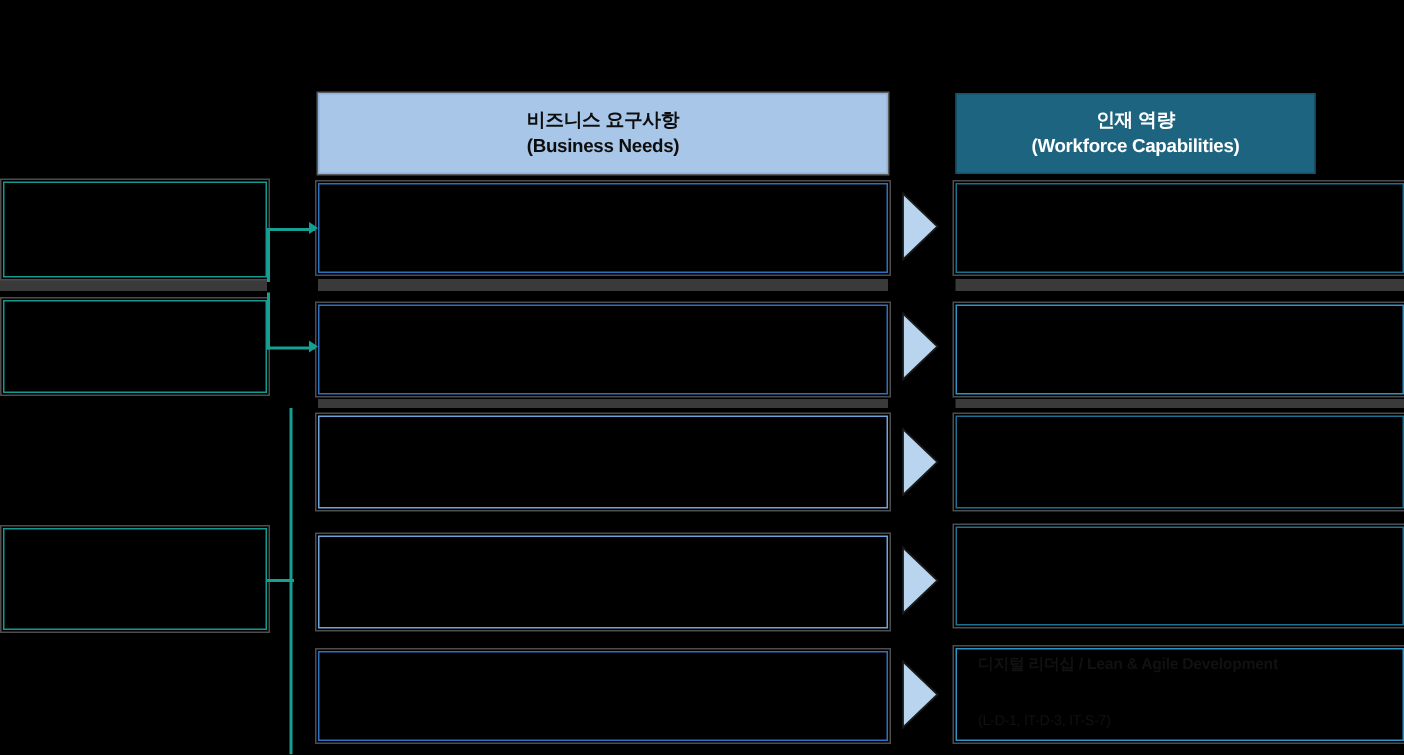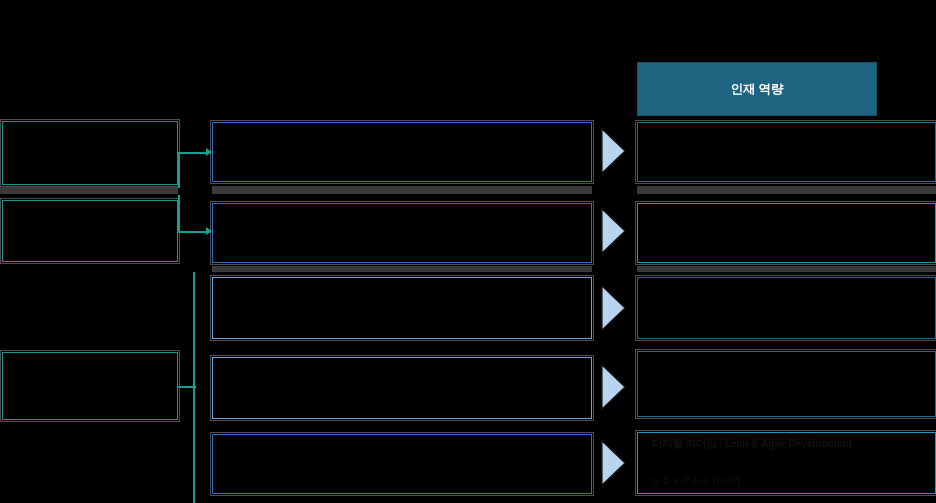--- a/index.html
+++ b/index.html
@@ -147,23 +147,28 @@
   .spacer {
     position: absolute;
     background: #3a3a3a;
   }
 </style>
 </head>
 <body>
 
 <div id="canvas">
 
+  <div class="col-header" id="header-needs">
+    <span class="line1">비즈니스 요구사항</span>
+    <span class="line2">(Business Needs)</span>
+  </div>
 
   <div class="col-header" id="header-capabilities">
     <span class="line1">인재 역량</span>
+    <span class="line2">(Workforce Capabilities)</span>
   </div>
 
   <div class="spacer" style="left:0px;  top:186px; width:178px; height:8px;"></div>
   <div class="spacer" style="left:212px; top:186px; width:380px; height:8px;"></div>
   <div class="spacer" style="left:637px; top:186px; width:299px; height:8px;"></div>
 
   <div class="spacer" style="left:212px; top:266px; width:380px; height:6px;"></div>
   <div class="spacer" style="left:637px; top:266px; width:299px; height:6px;"></div>
 
   <div class="box box-left" style="top:121px; height:64px;">

